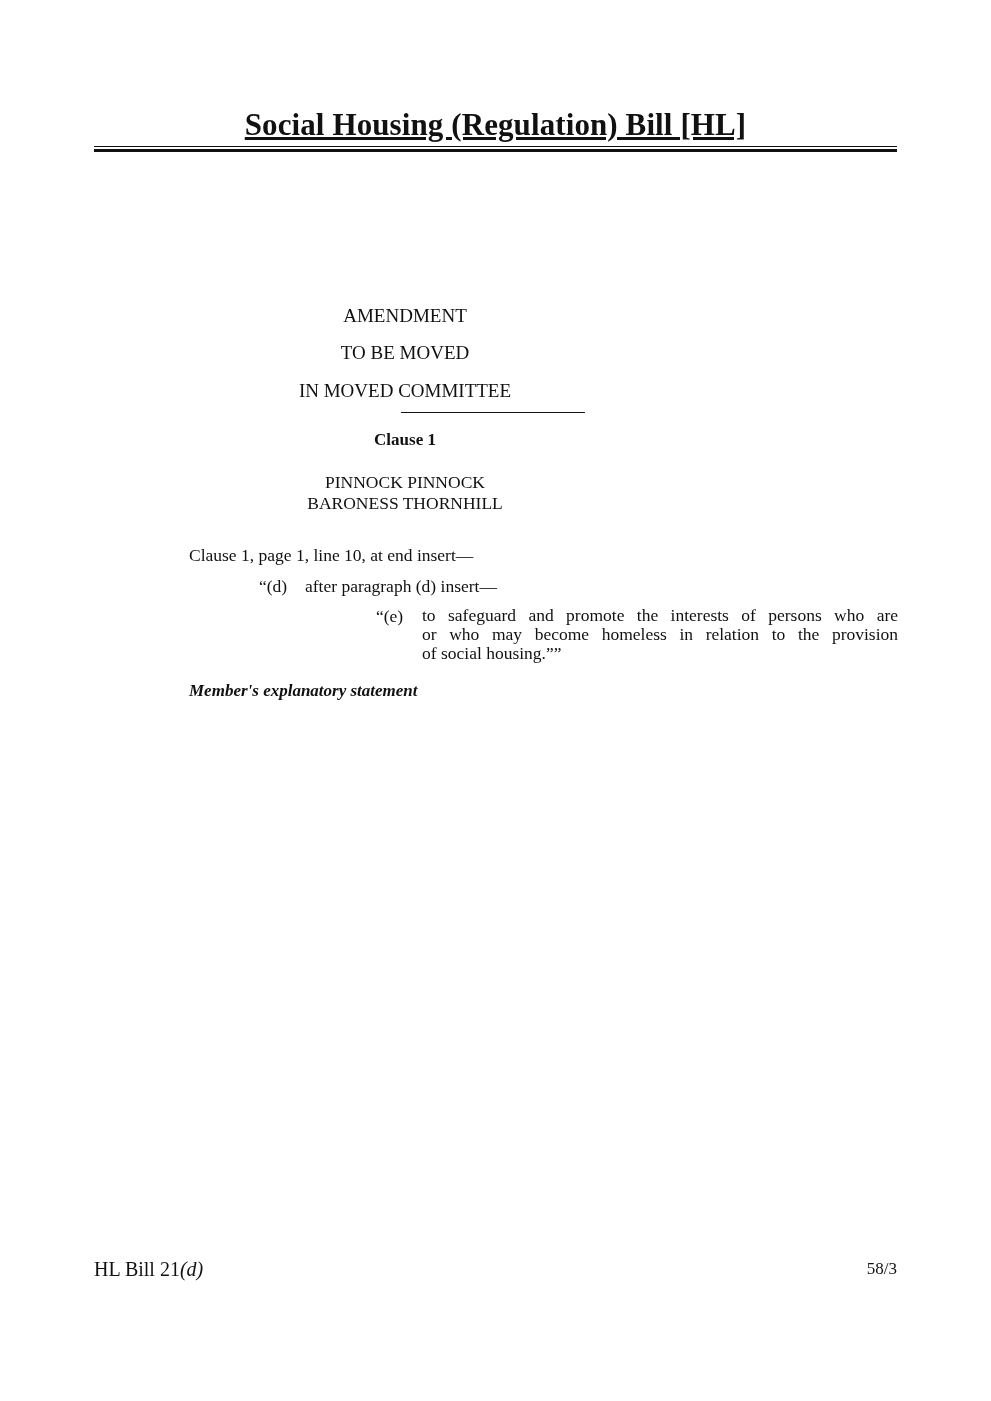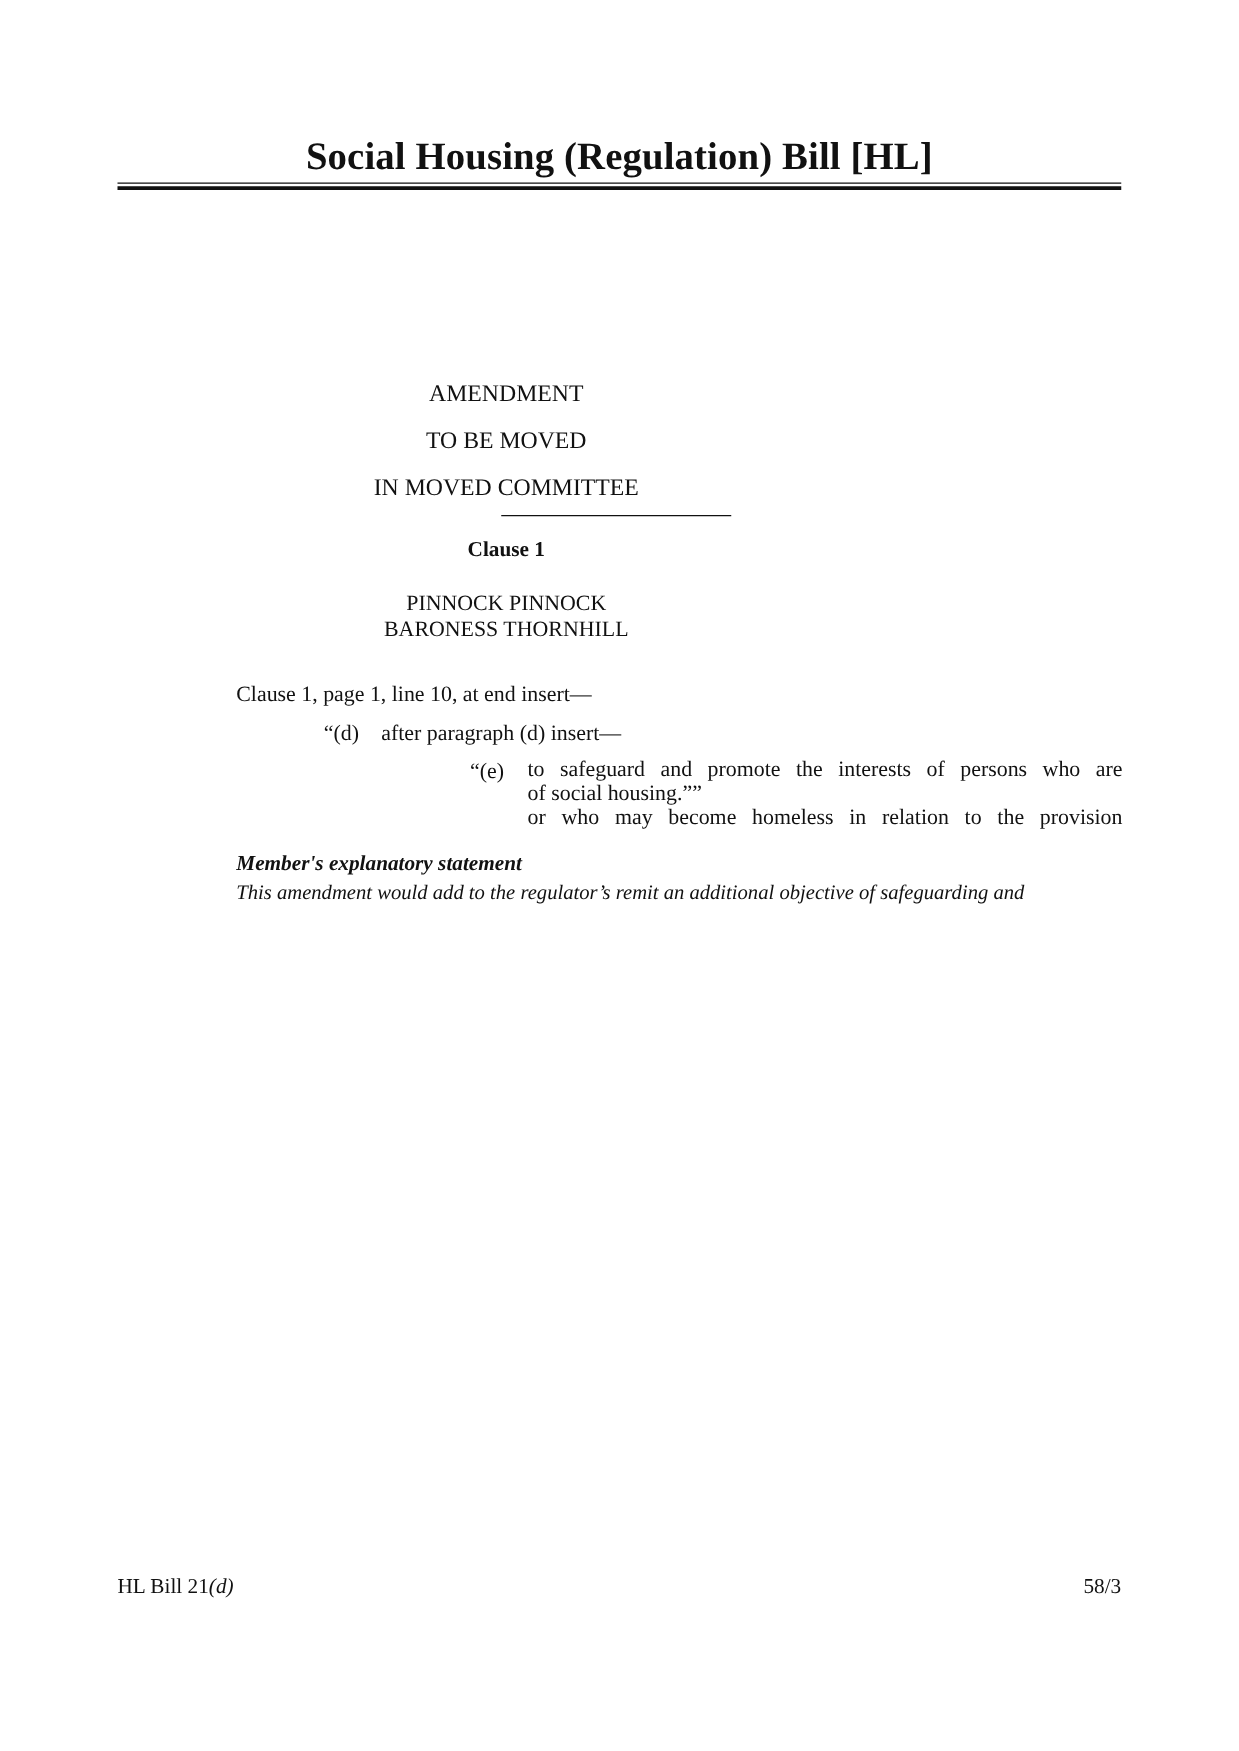--- a/index.html
+++ b/index.html
@@ -18,20 +18,21 @@
     .title {
       position: absolute;
       left: 94px;
       width: 803px;
       top: 105px;
       text-align: center;
       font-weight: bold;
       font-size: 31px;
       line-height: 40px;
       letter-spacing: 0.1px;
+      text-decoration: underline;
     }
     .rule-thin {
       position: absolute;
       left: 94px;
       width: 803px;
       top: 146px;
       height: 0;
       border-top: 1px solid #111;
     }
     .rule-thick {
@@ -104,21 +105,21 @@
       font-style: italic;
       font-size: 16.5px;
       line-height: 22.5px;
     }
     .stmt-body .line { display: block; white-space: nowrap; }
 
     .footer-left {
       position: absolute;
       left: 94px;
       top: 1259px;
-      font-size: 17px;
+      font-size: 20px;
       line-height: 20px;
       text-align: right;
     }
     .footer-left .suffix { font-style: italic; }
     .footer-right {
       position: absolute;
       right: 94px;
       top: 1259px;
       font-size: 17px;
       line-height: 20px;
@@ -144,23 +145,22 @@
 <div class="center-line member-2">BARONESS THORNHILL</div>
 
 <div class="text instruction">Clause 1, page 1, line 10, at end insert—</div>
 
 <div class="text d-label">“(d)</div>
 <div class="text d-text">after paragraph (d) insert—</div>
 
 <div class="text e-label">“(e)</div>
 <div class="text e-body">
   <span class="line">to safeguard and promote the interests of persons who are</span>
+  <span class="line">or who may become homeless in relation to the provision</span>
   <span class="line last">of social housing.””</span>
-  <span class="line">or who may become homeless in relation to the provision</span>
 </div>
 
 <div class="stmt-heading">Member's explanatory statement</div>
 <div class="stmt-body">
-  <span class="line">This amendment would add to the regulator’s remit an additional objective of safeguarding and</span>
 </div>
 
 <div class="footer-left"><span>HL Bill 21</span><span class="suffix">(d)</span></div>
 <div class="footer-right">58/3</div>
 
 </body></html>

